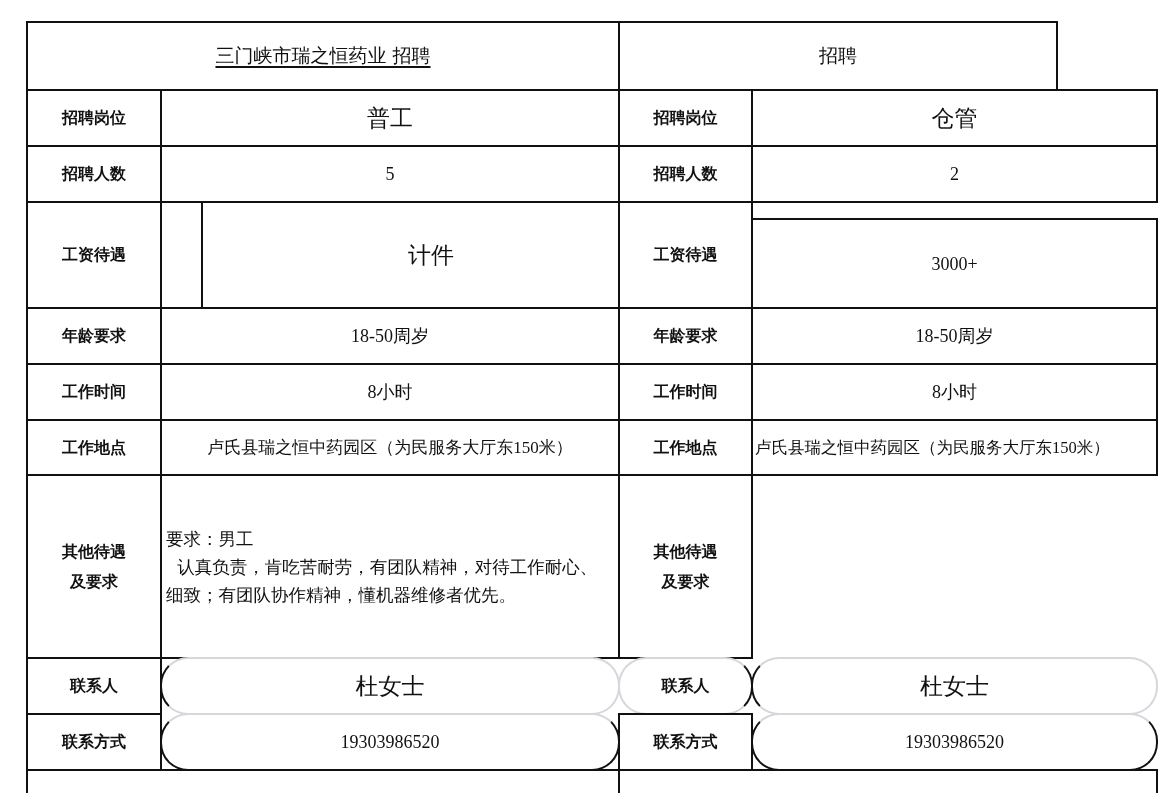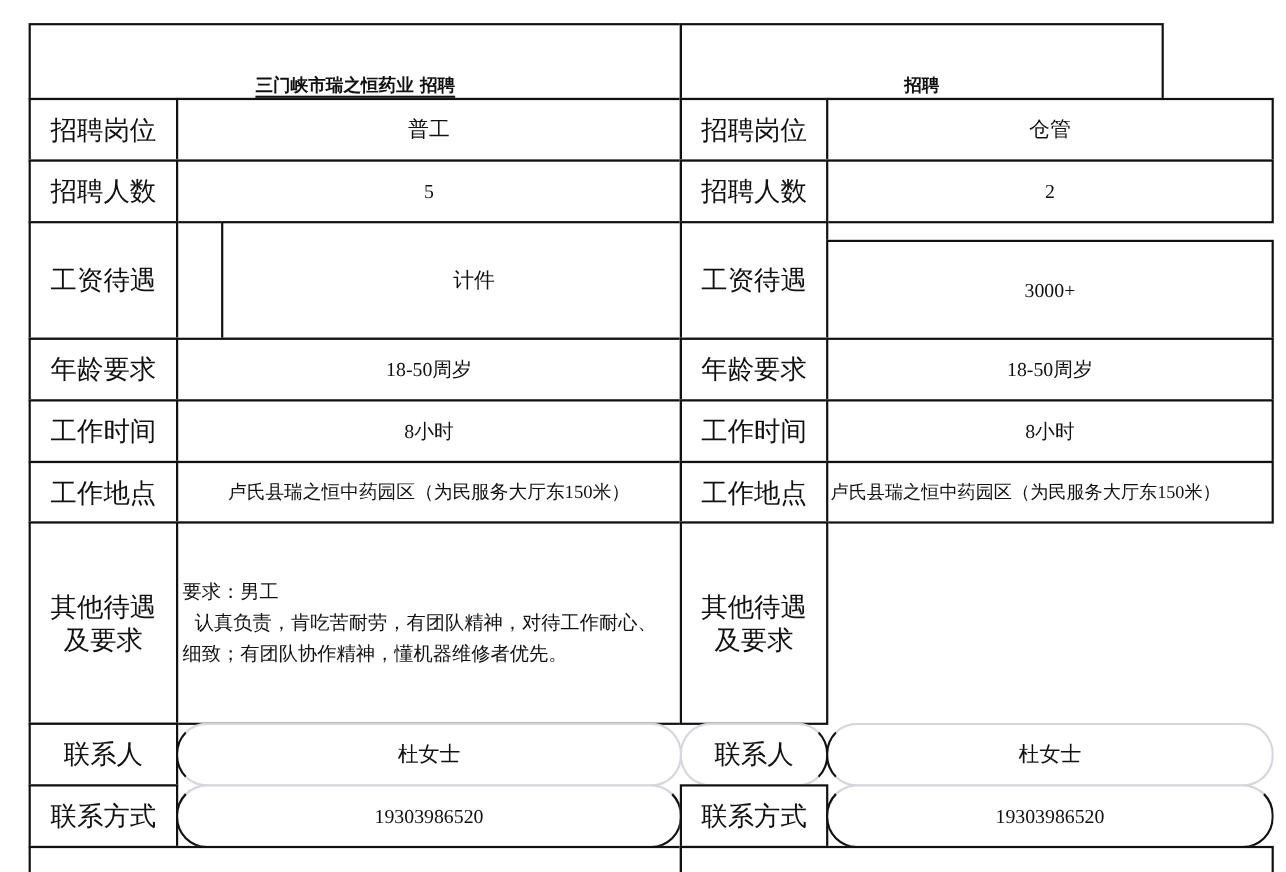--- a/index.html
+++ b/index.html
@@ -25,42 +25,41 @@
     box-sizing: border-box;
     border: 2px solid #111;
     display: flex;
     align-items: center;
     justify-content: center;
     text-align: center;
     background: #fff;
     overflow: hidden;
   }
   .title {
-    font-size: 16px;
-    font-weight: bold;
+    font-size: 19px;
+    font-weight: normal;
     letter-spacing: 0px;
-    align-items: flex-end;
   }
   .title.underline span {
     text-decoration: underline;
     text-underline-offset: 4px;
     text-decoration-thickness: 2px;
   }
   .label {
-    font-size: 24px;
-    font-weight: normal;
+    font-size: 16px;
+    font-weight: bold;
     line-height: 30px;
   }
   .value {
     font-family: "Liberation Serif", "DejaVu Serif", serif;
     font-size: 18px;
   }
   .value.cjk {
     font-family: "DejaVu Sans", sans-serif;
-    font-size: 19px;
+    font-size: 23px;
   }
   .para {
     justify-content: flex-start;
     text-align: left;
     font-size: 17.5px;
     line-height: 28px;
     padding: 0 8px 0 4px;
     white-space: pre-wrap;
   }
   .light-top { border-top-color: #d6d6dc; border-radius: 28px; }

